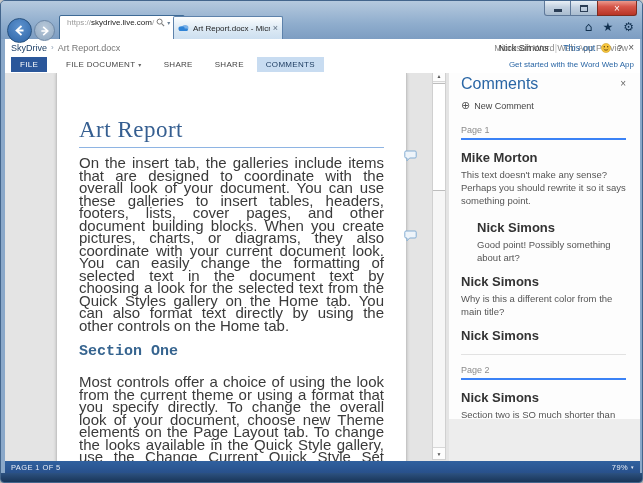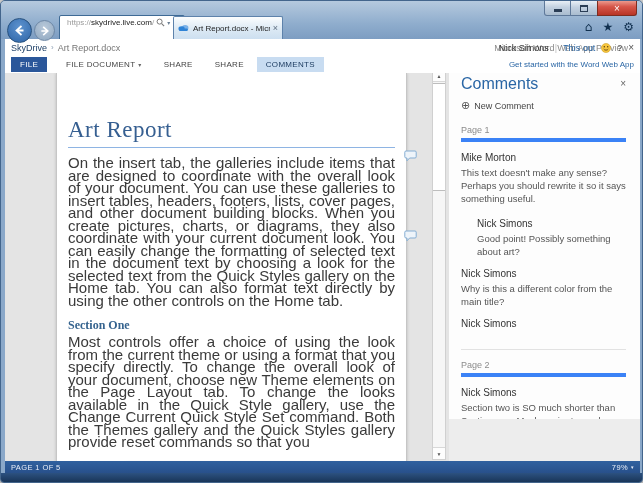--- a/index.html
+++ b/index.html
@@ -75,27 +75,27 @@
   .menu-item.file { background:#2b579a; color:#fff; margin-left:6px; margin-right:10px; }
   .menu-item.active { background:#c8dcf1; color:#1d3c61; }
   .menu-caret { font-size:6px; color:#666; margin-left:3px; }
   .get-started { margin-left:auto; margin-right:6px; color:#2a66a5; font-size:8px; letter-spacing:0; }
 
   .content { position:absolute; left:0; top:34px; width:635px; height:388px; }
   .doc-area { position:absolute; left:0; top:0; width:444px; height:388px; background:#e4e4e4; overflow:hidden; }
 
   .page { position:absolute; left:51px; top:-1px; width:351px; height:390px;
     background:#fff; border:1px solid #c6c6c6; box-shadow:0 1px 3px rgba(0,0,0,.18);
-    padding:0 11px; overflow:hidden; }
+    padding:0 22px; overflow:hidden; }
   .doc-title { margin-top:44px; font-family:"Liberation Serif", serif; font-size:23px;
     font-weight:normal; color:#365f91; letter-spacing:.5px; }
   .doc-title-rule { border-bottom:1px solid #8eb4e3; margin-top:4px; margin-bottom:9px; }
   .doc-para { font-size:15px; line-height:12.5px; color:#3a3a3a; text-align:justify; }
-  .doc-h2 { margin-top:11px; font-family:Liberation Serif, serif; font-size:12px;
-    color:#36648f; margin-bottom:3px; }
+  .doc-h2 { margin-top:11px; font-family:Liberation Mono, monospace; font-size:15px;
+    color:#36648f; margin-bottom:16px; }
   .doc-figure { margin:13px auto 0; margin-left:56px; width:254px; background:#fff;
     border:1px solid #bfbfbf; border-radius:3px; padding:5px; box-shadow:0 1px 3px rgba(0,0,0,.3); }
   .doc-figure svg { display:block; }
 
   .margin-bubble { position:absolute; left:399px; width:13px; height:12px; }
 
   
   .v-scroll { position:absolute; left:427px; top:-4px; width:14px; height:391px;
     background:#f6f6f6; border:1px solid #d0d0d0; }
   .scroll-btn { position:absolute; left:0; width:12px; height:12px; background:#fdfdfd;
@@ -105,26 +105,26 @@
     background:#fff; border:1px solid #bdbdbd; border-left:none; border-right:none; }
 
   
   .comments-panel { position:absolute; left:444px; top:0; width:191px; height:388px;
     background:#fdfdfd; padding:2px 14px 0 12px; }
   .cp-head { display:flex; align-items:flex-start; }
   .cp-title { font-size:16px; color:#2a66a5; font-weight:normal; }
   .cp-x { margin-left:auto; color:#666; font-size:10px; margin-top:3px; }
   .new-comment { display:flex; align-items:center; margin-top:6px; color:#444; font-size:9px; }
   .nc-icon { font-family:"DejaVu Sans", sans-serif; font-size:11px; color:#555; margin-right:4px; }
-  .page-group-header { margin-top:13px; padding-bottom:3px; border-bottom:4px solid #3b82f6;
+  .page-group-header { margin-top:13px; padding-bottom:3px; border-bottom:2px solid #3b82f6;
     color:#8c8c8c; font-size:9px; }
-  .page-group-header.with-sep { border-top:1px solid #e2e2e2; padding-top:10px; margin-top:20px; }
+  .page-group-header.with-sep { border-top:1px solid #e2e2e2; padding-top:10px; margin-top:11px; }
   .comment { margin-top:10px; }
   .comment.reply { margin-left:16px; margin-top:13px; }
-  .comment-author { font-size:10px; font-weight:normal; color:#333; margin-bottom:3px; }
+  .comment-author { font-size:13px; font-weight:bold; color:#333; margin-bottom:3px; }
   .comment-text { font-size:9.5px; line-height:13px; color:#555; }
   .panel-footer { position:absolute; left:0; bottom:0; width:191px; height:42px; background:#ededed; }
 
   
   .status-bar { position:absolute; left:4px; top:460px; width:635px; height:12px;
     background:linear-gradient(#30619f,#28508b); color:#e8eef8; font-size:7.5px;
     display:flex; align-items:center; padding:0 6px; letter-spacing:.4px; }
   .zoom-ctl { margin-left:auto; display:flex; align-items:center; gap:3px; }
   .zoom-caret { font-size:5px; }
   .window-bottom { position:absolute; left:0; top:472px; width:643px; height:11px;
@@ -465,21 +465,21 @@
           <span class="cp-x">×</span>
         </div>
         <div class="new-comment">
           <span class="nc-icon">⊕</span>
           <span>New Comment</span>
         </div>
         <div>
             <div class="page-group-header">Page 1</div>
             <div class="comment">
               <div class="comment-author">Mike Morton</div>
-              <div class="comment-text">This text doesn't make any sense?  Perhaps you should rewrite it so it says something useful.</div>
+              <div class="comment-text">This text doesn't make any sense?  Perhaps you should rewrite it so it says something point.</div>
             </div>
             <div class="comment reply">
               <div class="comment-author">Nick Simons</div>
               <div class="comment-text">Good point! Possibly something about art?</div>
             </div>
             <div class="comment">
               <div class="comment-author">Nick Simons</div>
               <div class="comment-text">Why is this a different color from the main title?</div>
             </div>
             <div class="comment">

